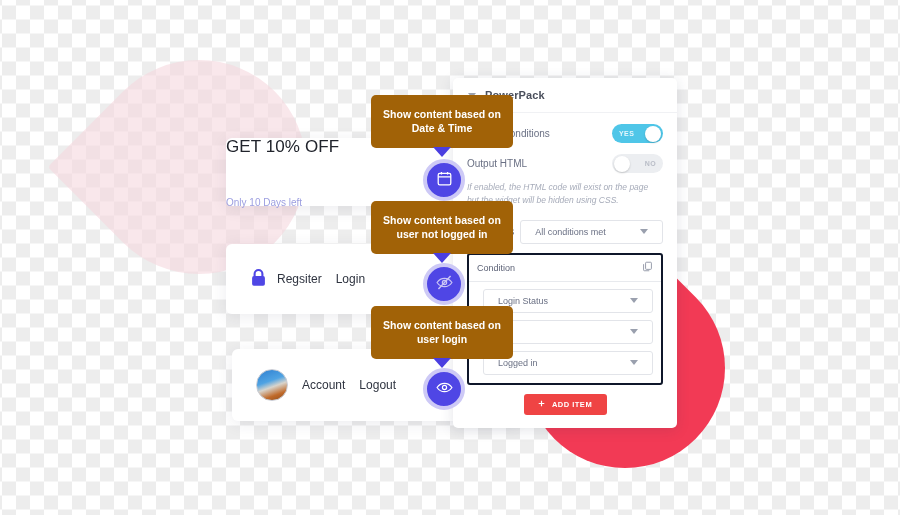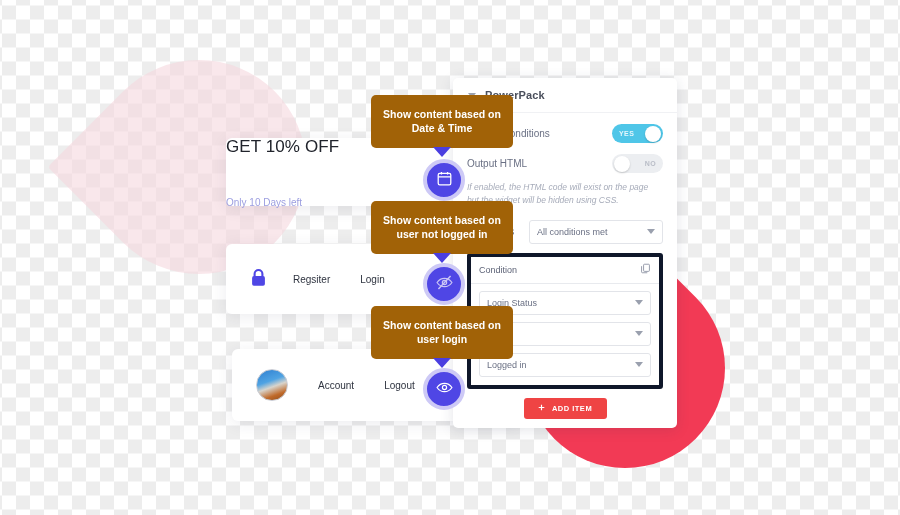--- a/index.html
+++ b/index.html
@@ -131,34 +131,35 @@
   }
 
   .select {
     border: 1px solid #e2e4e9;
     border-radius: 3px;
     background: #fff;
     height: 22px;
     display: flex;
     align-items: center;
     justify-content: space-between;
-    padding: 0 7px;
+    padding: 0 14px;
     font-size: 9px;
     color: #6a7084;
+    margin-left: 6px;
   }
   .select .caret {
     width: 0; height: 0;
     border-left: 4px solid transparent;
     border-right: 4px solid transparent;
     border-top: 5px solid #9aa0ae;
   }
   .field-row { margin-bottom: 9px; }
 
   .cond-box {
-    border: 4px solid #0f172a;
+    border: 2px solid #0f172a;
     border-radius: 3px;
     margin-bottom: 9px;
   }
   .cond-head {
     display: flex;
     align-items: center;
     justify-content: space-between;
     border-bottom: 1px solid #e8eaee;
     height: 26px;
     padding: 0 8px;
@@ -210,23 +211,22 @@
     color: #9c9ee0;
     margin-top: 35px;
   }
 
   .card-links {
     display: flex;
     align-items: center;
     gap: 14px;
   }
   .card-link {
-    font-size: 10px;
+    font-size: 12px;
     color: #2f3440;
-    margin-left: 16px;
   }
   .lock-icon { margin-right: 10px; display: block; }
 
   .avatar {
     width: 30px; height: 30px;
     border-radius: 50%;
     margin-right: 14px;
     overflow: hidden;
     border: 1.5px solid #c9ccd4;
     background: linear-gradient(160deg,#2f7fd0 0%,#4fa3e3 38%,#d8d4cc 55%,#c06a2a 78%,#8c4a1c 100%);

